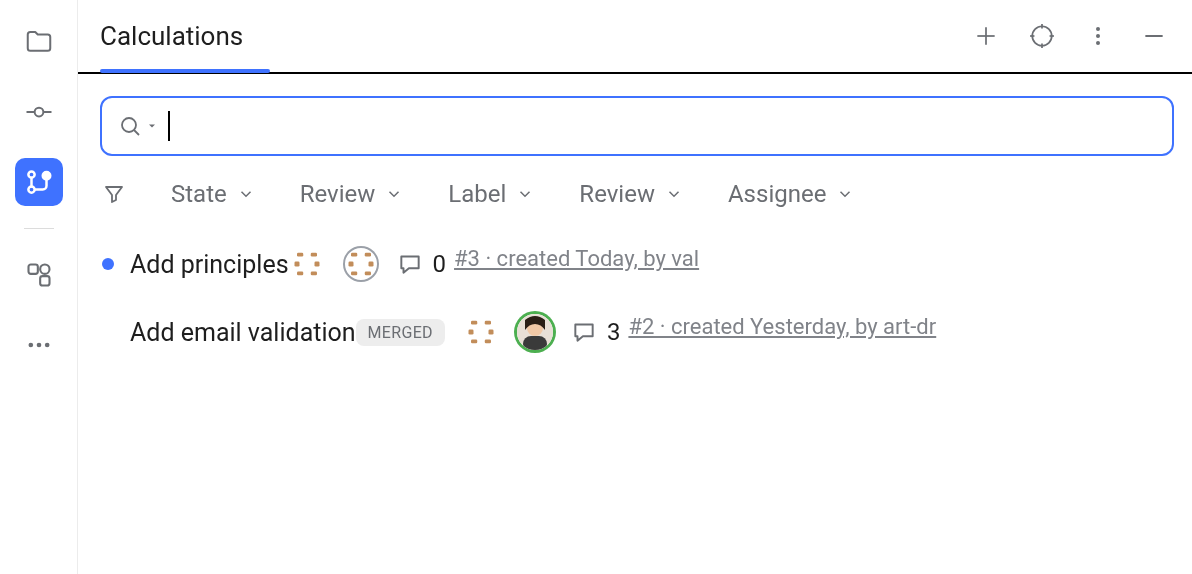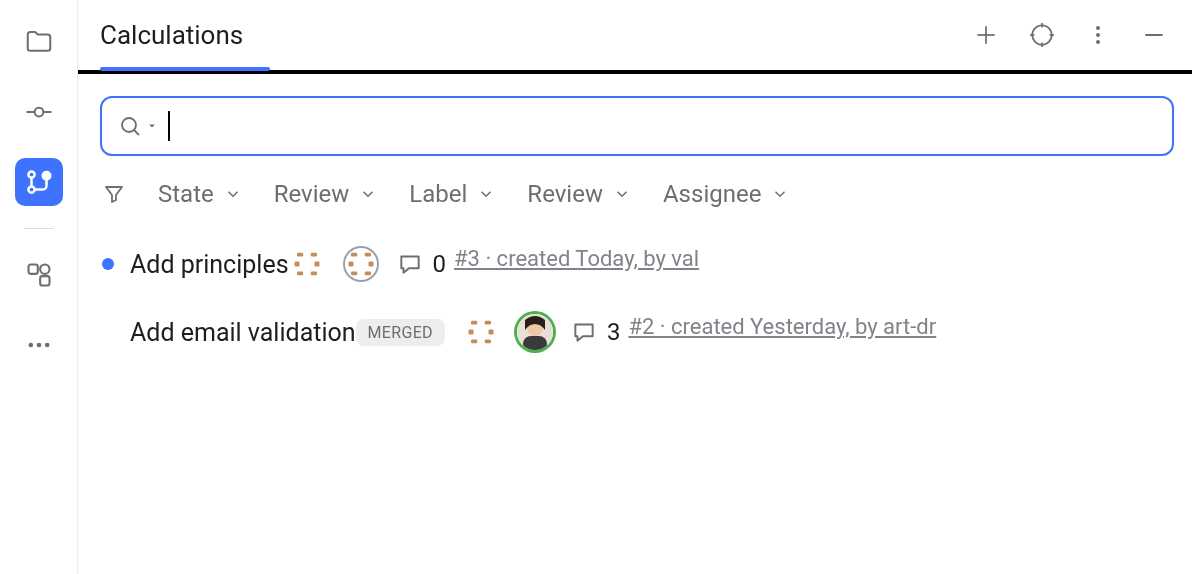--- a/index.html
+++ b/index.html
@@ -28,21 +28,21 @@
   .rail-divider { width: 30px; height: 1px; background: #dcdcdc; }
 
   
   .main { flex: 1; display: flex; flex-direction: column; }
 
   .titlebar {
     height: 74px;
     display: flex;
     align-items: center;
     padding: 0 24px 0 22px;
-    border-bottom: 4px solid #000000;
+    border-bottom: 2px solid #000000;
     position: relative;
   }
   .tab {
     font-size: 26px;
     font-weight: 400;
     color: #1e1e1e;
     height: 100%;
     display: flex;
     align-items: center;
     position: relative;
@@ -83,21 +83,21 @@
 
   
   .filters {
     display: flex;
     align-items: center;
     gap: 32px;
     padding: 16px 18px 18px 24px;
     color: #6b6e73;
     font-size: 24px;
   }
-  .filter { display: flex; align-items: center; gap: 10px; }
+  .filter { display: flex; align-items: center; gap: 10px; margin-left: 13px; }
 
   
   .list { padding: 6px 34px 0 24px; }
   .row { padding: 14px 0 18px; display: flex; flex-direction: row; gap: 8px; }
   .row-top { display: flex; align-items: center; }
   .status-dot {
     width: 12px; height: 12px; border-radius: 50%;
     background: #3f72ff; margin-right: 16px;
     flex-shrink: 0;
   }

